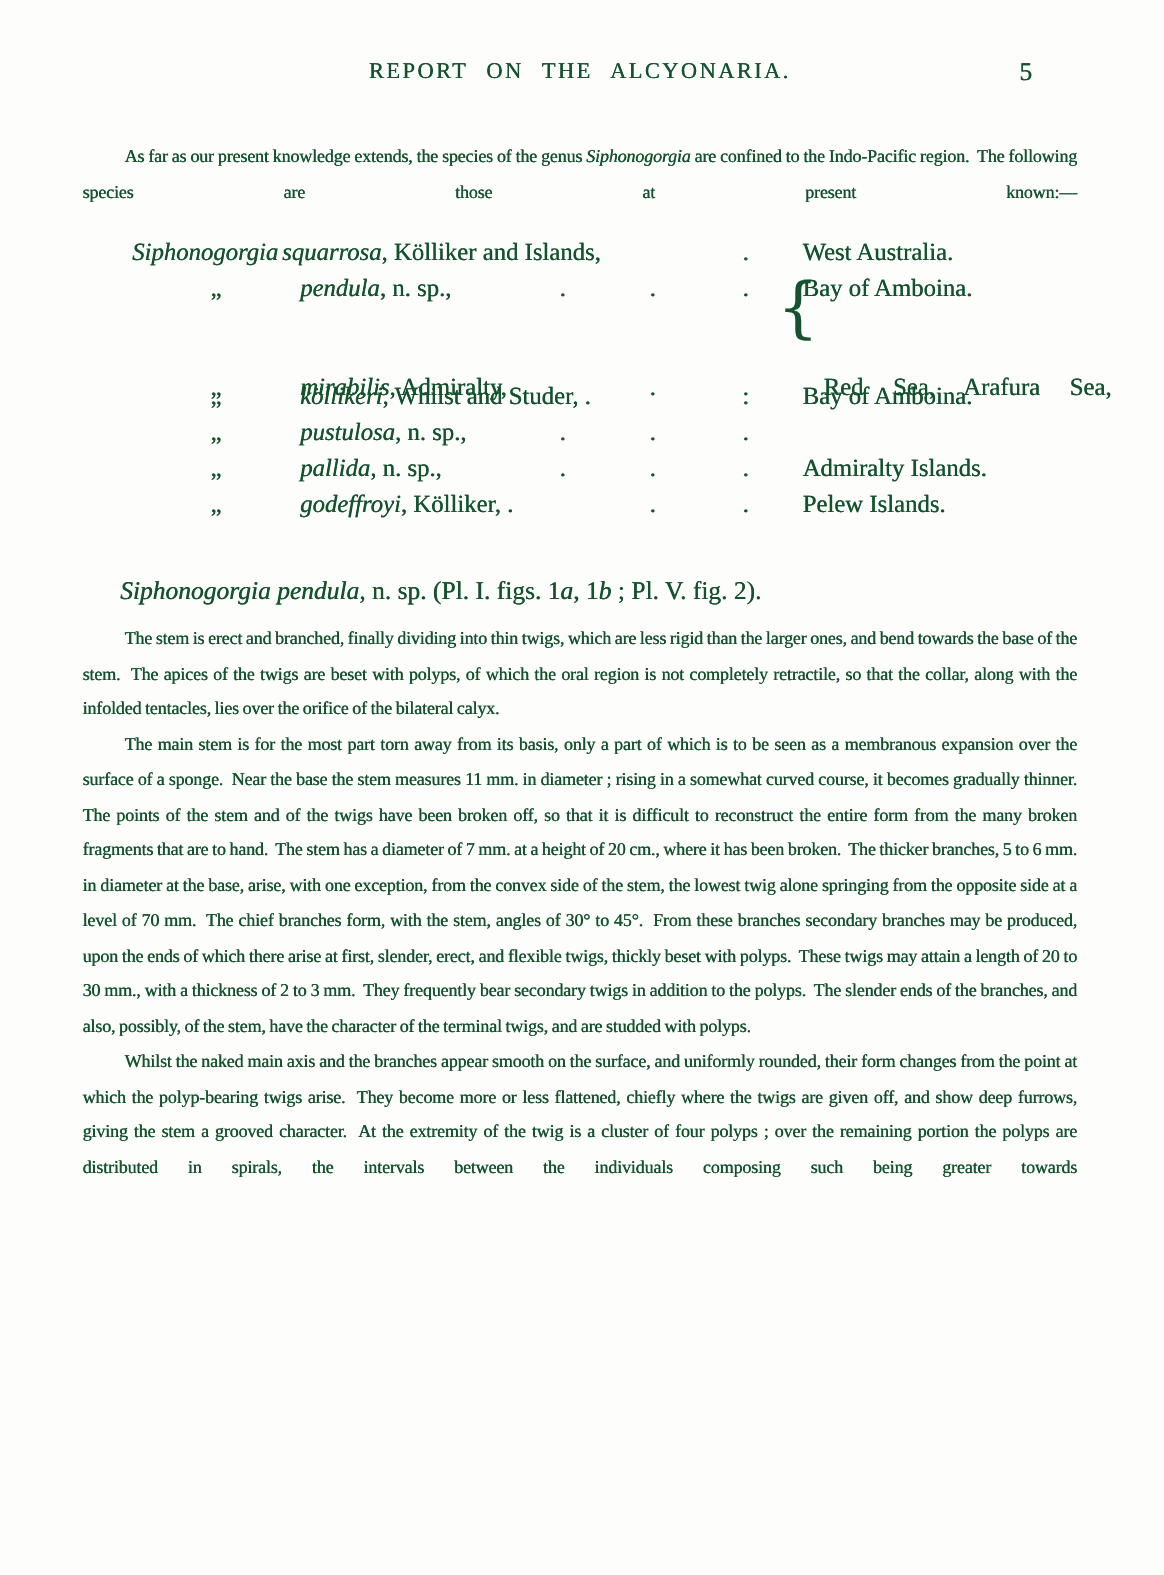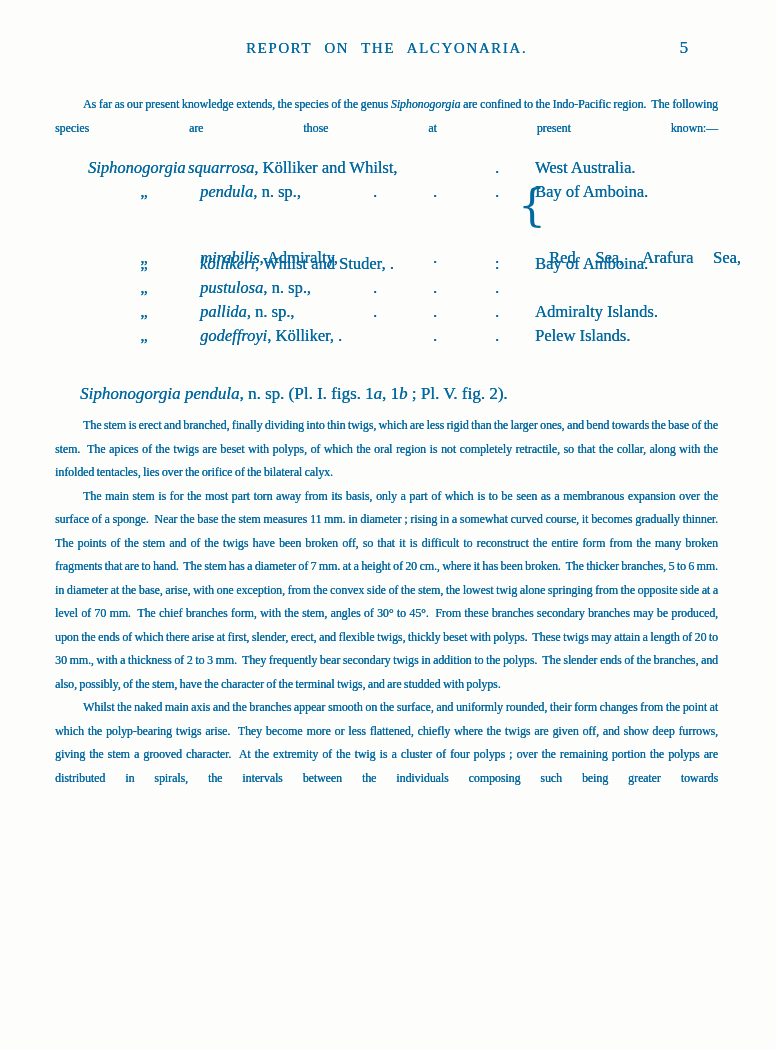--- a/index.html
+++ b/index.html
@@ -8,21 +8,21 @@
     background: #fdfdfb;
     font-family: "Liberation Serif", "DejaVu Serif", serif;
   }
   .page {
     position: relative;
     width: 776px;
     height: 1022px;
     box-sizing: border-box;
     padding: 40px 58px 0 55px;
     background: #fdfdfb;
-    color: #0369a1;
+    color: #14532d;
     text-shadow: 0.25px 0.25px 0 currentColor;
     overflow: hidden;
   }
   
   .running-head {
     position: relative;
     height: 22px;
   }
   .head-title {
     text-align: center;
@@ -117,21 +117,21 @@
     <div class="head-title">REPORT ON THE ALCYONARIA.</div>
     <div class="head-pagenum">5</div>
   </div>
 
   <p class="para intro"><span>As far as our present knowledge extends, the species of the genus </span><span class="ital">Siphonogorgia</span><span> are confined to the Indo-Pacific region.  The following species are those at present known:—</span></p>
 
   <div class="species-table">
 
     <div class="t-row t-row-first">
       <div class="t-genus">Siphonogorgia</div>
-      <div class="t-species"><span class="sp-name">squarrosa</span><span>, Kölliker and Whilst,</span></div>
+      <div class="t-species"><span class="sp-name">squarrosa</span><span>, Kölliker and Islands,</span></div>
       <div class="t-dot"></div>
       <div class="t-dot"></div>
       <div class="t-dot">.</div>
       <div class="t-loc">West Australia.</div>
     </div>
 
     <div class="t-row">
       <div class="t-genus">„</div>
       <div class="t-species"><span class="sp-name">pendula</span><span>, n. sp.,</span></div>
       <div class="t-dot">.</div>

